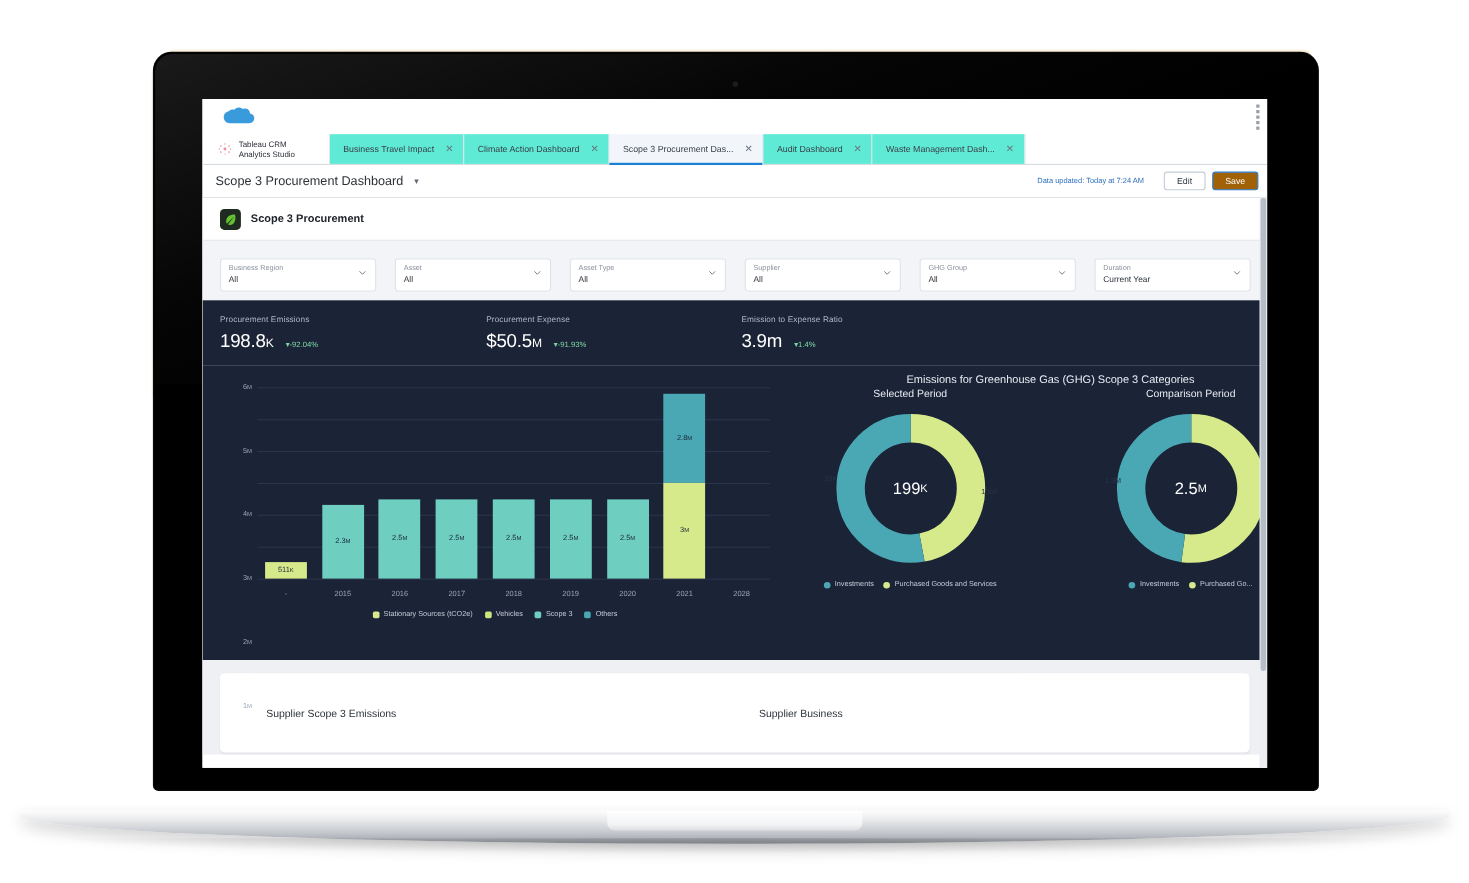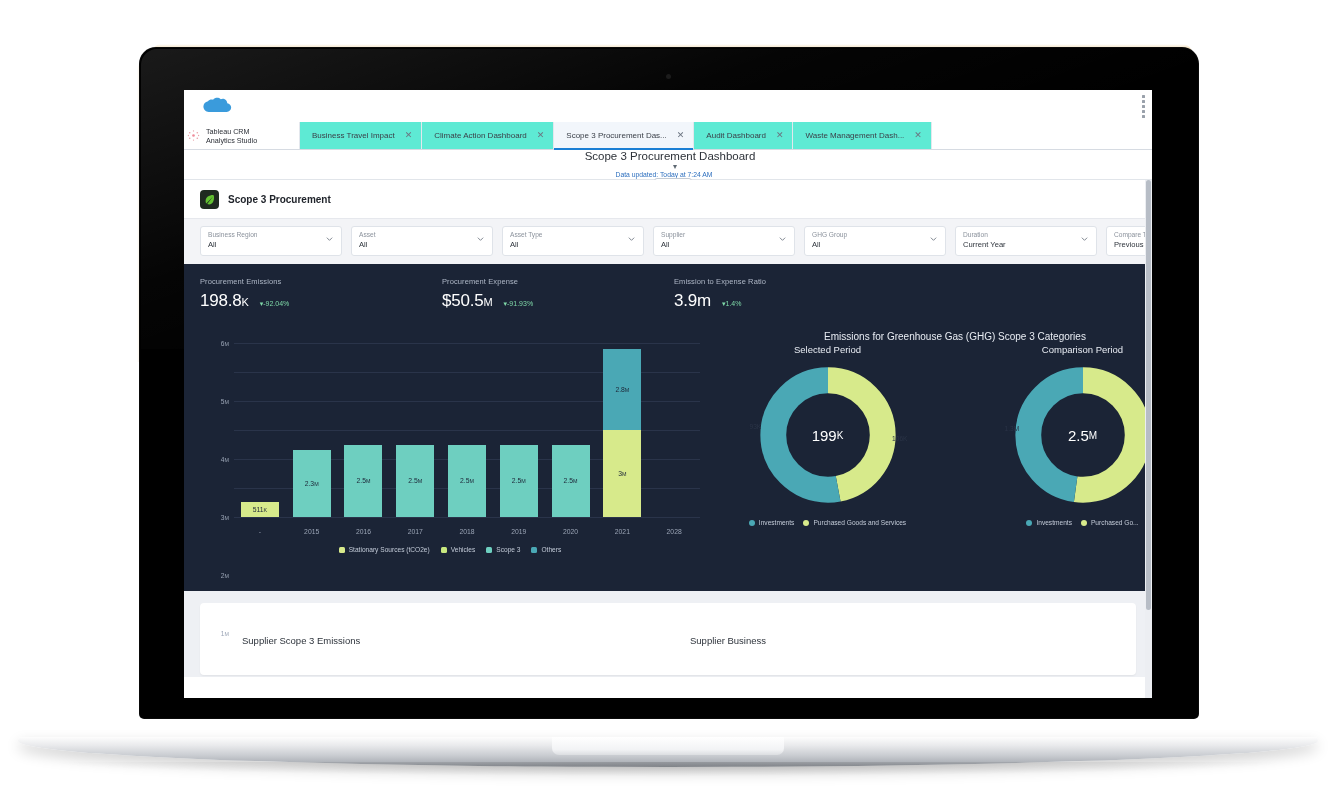--- a/index.html
+++ b/index.html
@@ -82,21 +82,21 @@
   }
   .grid-dots i { width:3px; height:3px; background:#9aa1ab; display:block; border-radius:0.5px; }
 
   .tabbar {
     display:flex; align-items:stretch; height:28px;
     background:#fff; border-bottom:1px solid #d6dbe2;
     position:relative;
   }
   .studio-tab {
     display:flex; align-items:center; gap:6px;
-    padding:0 14px 0 3px; min-width:116px;
+    padding:0 14px 0 14px; min-width:116px;
     border-right:1px solid #e3e7ed;
   }
   .studio-tab .label {
     font-size:7.2px; line-height:9px; color:#2b2f36; white-space:nowrap;
   }
   .einstein-icon { width:13px; height:13px; flex:none; }
   .tab {
     display:flex; align-items:center; justify-content:space-between;
     gap:10px; padding:0 9px 0 12px;
     border-right:1px solid #e3e7ed;
@@ -106,21 +106,21 @@
   .tab.active { background:#f2f6fb; }
   .tab.active::after {
     content:""; position:absolute; left:0; right:0; bottom:-1px; height:2px; background:#1b7fd4;
   }
   .tab .x { color:#6b7480; font-size:9px; line-height:1; }
   .tabbar .filler { flex:1; border-bottom:0; }
 
   
   .dash-header {
     display:flex; align-items:center; height:30px;
-    padding:0 8px 0 12px; background:#fff; border-bottom:1px solid #e1e5ea;flex-direction:column;
+    padding:0 8px 0 12px; background:#fff; border-bottom:1px solid #e1e5ea;
   }
   .dash-title { font-size:11.5px; color:#2d3239; }
   .caret-down { margin-left:10px; color:#5e6872; font-size:8px; }
   .dash-header .spacer { flex:1; }
   .data-updated { font-size:6.8px; color:#2d6fbe; margin-right:12px; white-space:nowrap; }
   .btn {
     font-size:8px; border-radius:3px; padding:3px 11px; cursor:pointer;
     border:1px solid #c3cbd5; background:#fff; color:#2f3b47; margin-left:6px;
   }
   .btn.primary { background:#a16207; border-color:#2a7cd3; color:#fff; }
@@ -133,21 +133,21 @@
     padding:10px 0 9px 16px; background:#fff;
   }
   .leaf-badge {
     width:19px; height:19px; border-radius:4px; background:#1f2a20;
     display:flex; align-items:center; justify-content:center; flex:none;
   }
   .app-title { font-size:10px; font-weight:bold; color:#20242b; }
 
   
   .filter-row {
-    display:flex; gap:9px; padding:7px 0 8px 16px;
+    display:flex; gap:17px; padding:16px 0 8px 16px;
     background:#f3f4f7; border-top:1px solid #e6e8ed;
   }
   .filter {
     width:142px; height:30px; background:#fff; border:1px solid #dfe3e9;
     border-radius:3px; padding:4px 7px; position:relative; flex:none;
   }
   .filter .f-label { font-size:6.6px; color:#8b929c; line-height:8px; }
   .filter .f-value { font-size:7.6px; color:#2d333b; line-height:10px; margin-top:1px; }
   .filter .f-caret {
     position:absolute; right:8px; top:10px; width:7px; height:4px; color:#6e7681;

